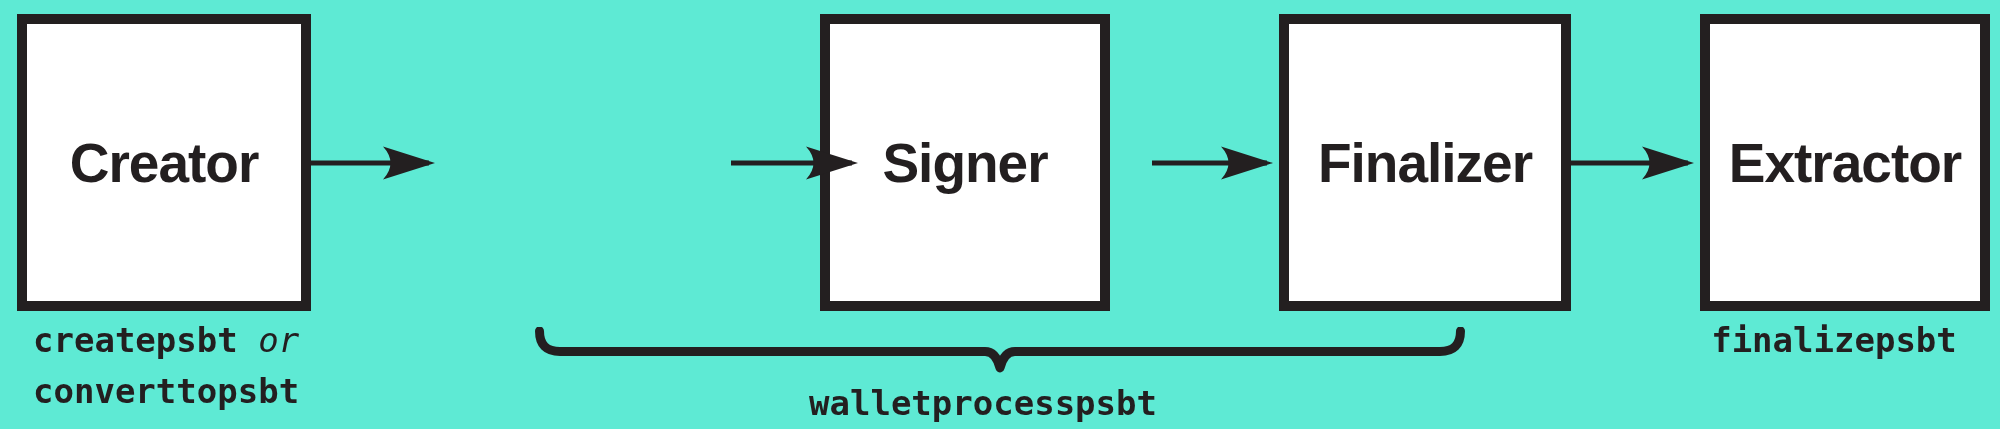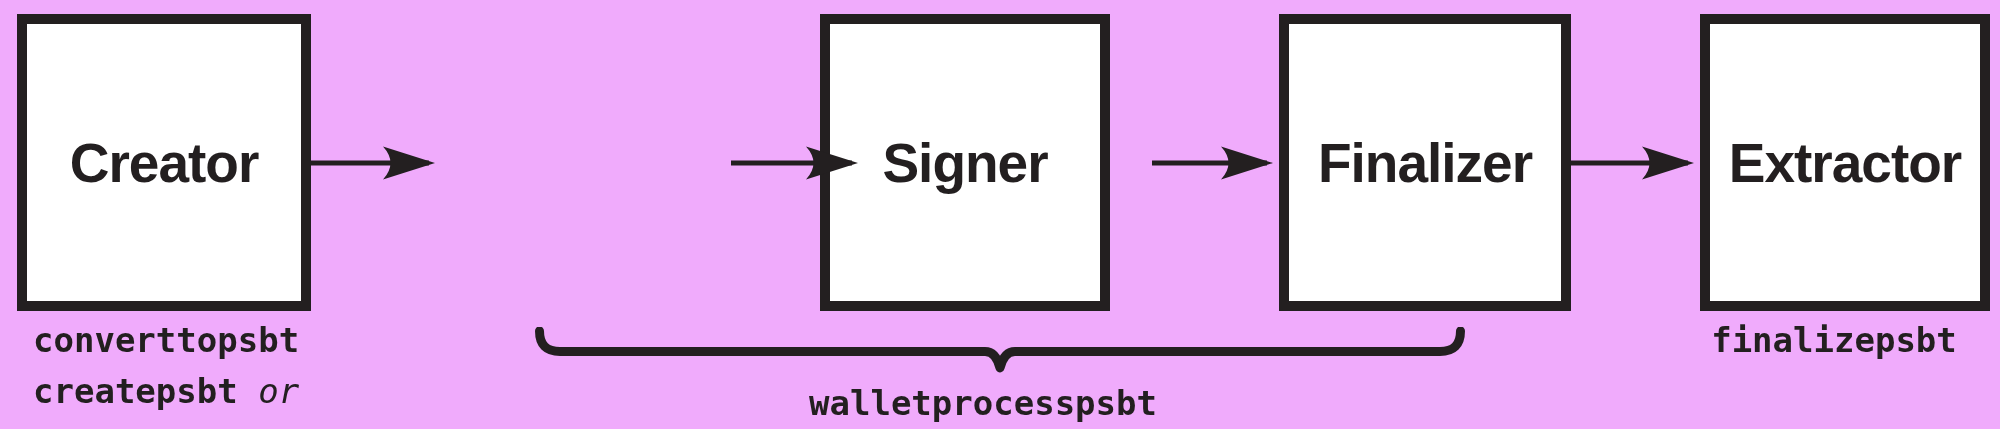--- a/index.html
+++ b/index.html
@@ -4,21 +4,21 @@
 <style>
   html, body {
     margin: 0;
     padding: 0;
     background: #ffffff;
   }
   #canvas {
     position: relative;
     width: 2000px;
     height: 429px;
-    background: #f0abfc;
+    background: #5eead4;
     overflow: hidden;
     font-family: "Liberation Sans", sans-serif;
   }
   .node {
     position: absolute;
     top: 14px;
     height: 297px;
     border: 10px solid #231f20;
     box-sizing: border-box;
     background: #ffffff;
@@ -123,22 +123,22 @@
   <svg class="arrow arrow-3" viewBox="0 0 125 40">
     <line x1="0" y1="20" x2="115" y2="20" stroke="#231f20" stroke-width="5"></line>
     <path d="M 121,20 L 69,3.5 Q 84,20 69,36.5 Z" fill="#231f20"></path>
   </svg>
   <svg class="arrow arrow-4" viewBox="0 0 129 40">
     <line x1="0" y1="20" x2="119" y2="20" stroke="#231f20" stroke-width="5"></line>
     <path d="M 125,20 L 73,3.5 Q 88,20 73,36.5 Z" fill="#231f20"></path>
   </svg>
 
   <div class="creator-annotation">
+    <div><span class="code">createpsbt</span><span class="code">&nbsp;</span><span class="conj">or</span></div>
     <div><span class="code">converttopsbt</span></div>
-    <div><span class="code">createpsbt</span><span class="code">&nbsp;</span><span class="conj">or</span></div>
   </div>
 
   <svg class="brace-svg" viewBox="0 0 930 48">
     <path d="M 4.5,4 Q 4.5,24.5 25,24.5 L 450,24.5 Q 461,24.5 465,41 Q 469,24.5 480,24.5 L 905,24.5 Q 925.5,24.5 925.5,4" fill="none" stroke="#231f20" stroke-width="9" stroke-linecap="round" stroke-linejoin="round"></path>
   </svg>
 
   <div class="wallet-annotation">
     <span class="code">walletprocesspsbt</span>
   </div>
 

